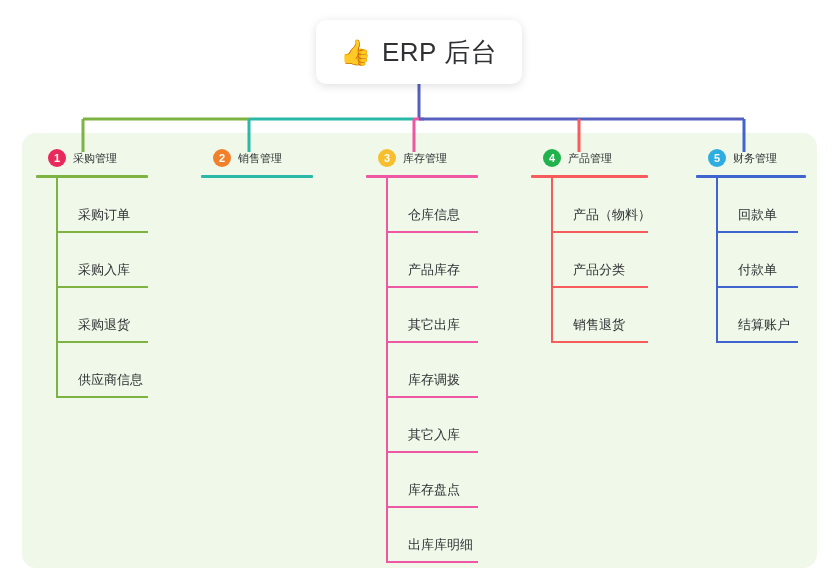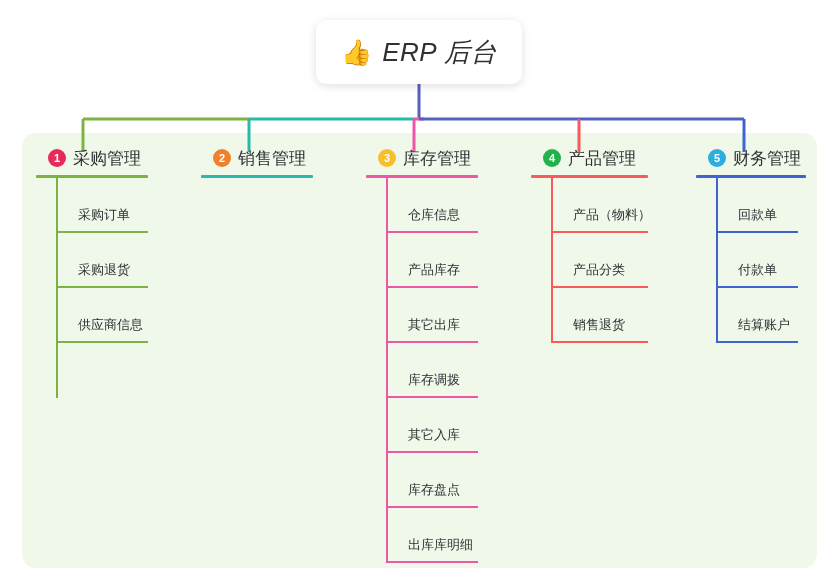--- a/index.html
+++ b/index.html
@@ -42,21 +42,20 @@
   .root-emoji {
     font-size: 25px;
     line-height: 1;
     display: inline-block;
   }
   .root-title {
     font-size: 26px;
     color: #2f3134;
     letter-spacing: 0.5px;
     white-space: nowrap;
-    font-style: italic;
   }
 
   
   #connectors {
     position: absolute;
     left: 0; top: 0;
     width: 839px;
     height: 588px;
     z-index: 4;
     pointer-events: none;
@@ -93,21 +92,21 @@
     height: 18px;
     border-radius: 50%;
     color: #ffffff;
     font-size: 11px;
     line-height: 18px;
     text-align: center;
     font-weight: bold;
     flex: 0 0 auto;
   }
   .branch-title {
-    font-size: 17px;
+    font-size: 11px;
     color: #2f3134;
   }
   .head-rule {
     height: 3px;
     margin-top: 5px;
     border-radius: 1px;
   }
 
   
   .leaves {
@@ -173,20 +172,24 @@
           <span class="branch-title">采购管理</span>
         </div>
         <div class="head-rule" style="background: rgb(124, 179, 66); width: 112px;"></div>
         <div class="leaves">
           <div class="spine" style="background: rgb(124, 179, 66); height: 220px;"></div>
           <div class="leaf">
             <span class="leaf-text">采购订单</span>
             <div class="leaf-rule" style="background: rgb(124, 179, 66); width: 92px;"></div>
           </div>
           <div class="leaf">
+            <span class="leaf-text">采购入库</span>
+            <div class="leaf-rule" style="background: rgb(124, 179, 66); width: 92px;"></div>
+          </div>
+          <div class="leaf">
             <span class="leaf-text">采购退货</span>
             <div class="leaf-rule" style="background: rgb(124, 179, 66); width: 92px;"></div>
           </div>
           <div class="leaf">
             <span class="leaf-text">供应商信息</span>
             <div class="leaf-rule" style="background: rgb(124, 179, 66); width: 92px;"></div>
           </div>
         </div>
       </div>
       <div class="branch" style="left: 201px; width: 150px;">

